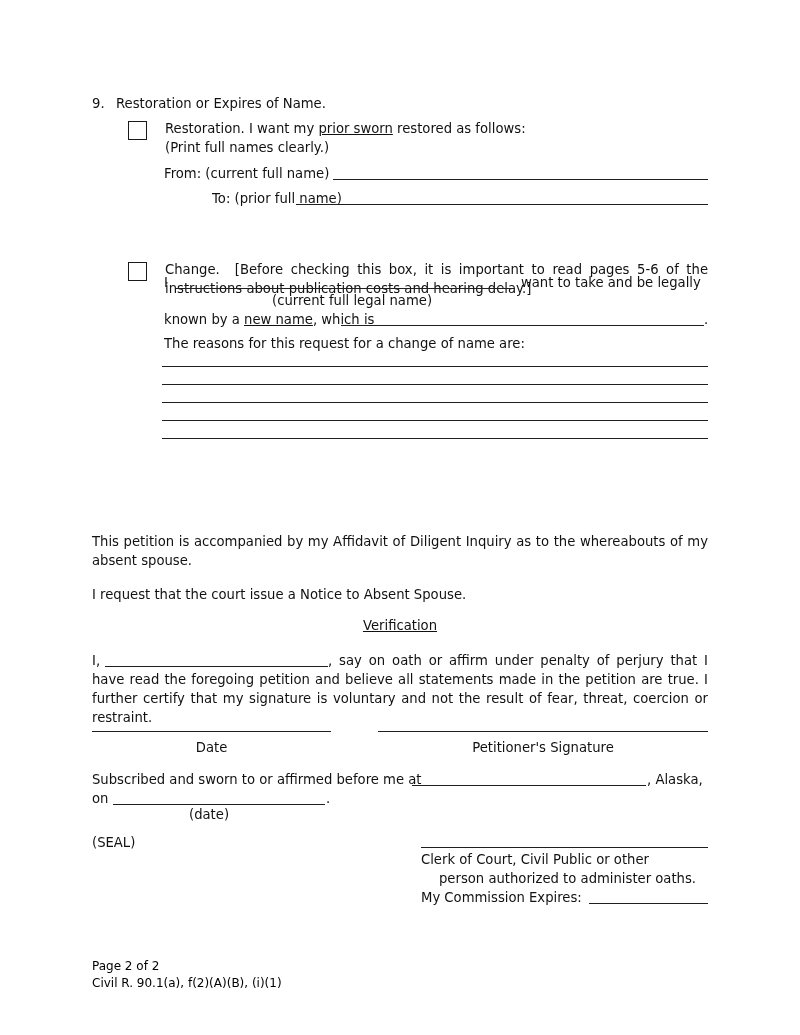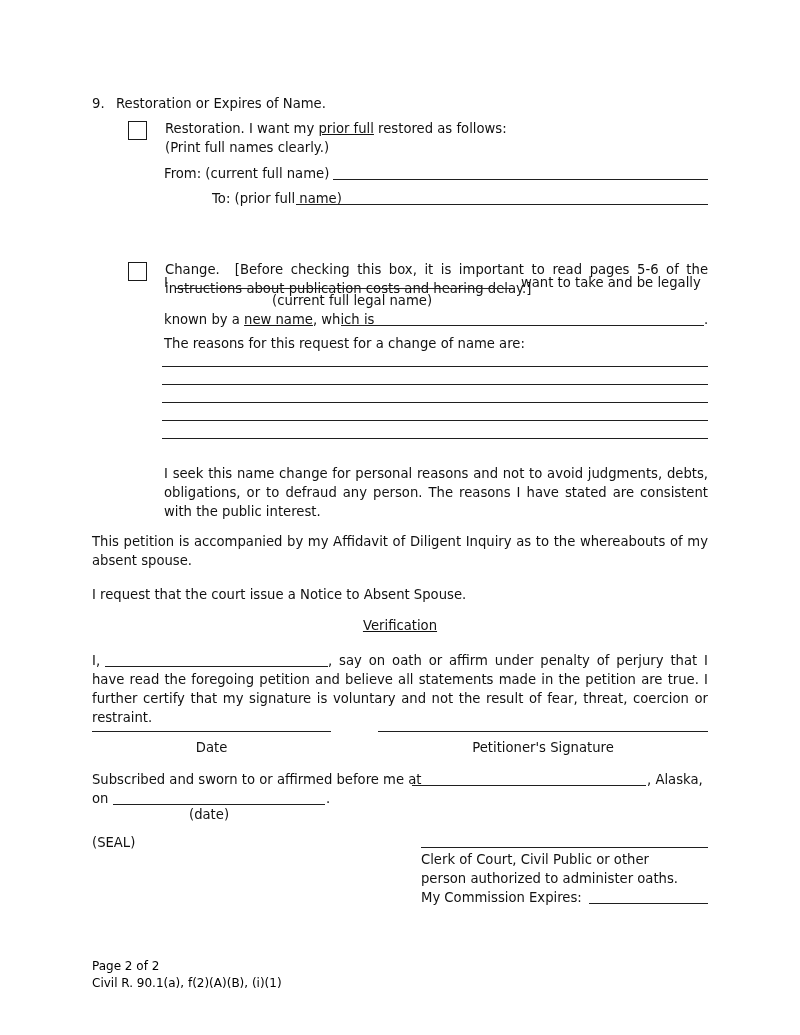--- a/index.html
+++ b/index.html
@@ -98,21 +98,21 @@
 
   <div class="item-head body-text">
     <span class="item-num">9.</span>
     <span>Restoration or Expires of Name.</span>
   </div>
 
   <div class="blk body-text" style="top:119px;">
     <div class="cbrow">
       <span class="checkbox"></span>
       <span class="cbtext">
-        <span>Restoration.  I want my </span><span class="ul">prior full</span><span> restored as follows:</span>
+        <span>Restoration.  I want my </span><span class="ul">prior sworn</span><span> restored as follows:</span>
         <br>
         <span>(Print full names clearly.)</span>
       </span>
     </div>
   </div>
 
   <div class="abs body-text" style="left:164px; top:164px;">From: (current full name)</div>
   <div class="rule" style="left:333px; top:179px; width:375px;"></div>
 
   <div class="abs body-text" style="left:164px; top:189px;margin-left:48px;">To: (prior full name)</div>
@@ -135,21 +135,20 @@
   <div class="abs body-text" style="left:704px; top:310px;">.</div>
 
   <div class="abs body-text" style="left:164px; top:334px;">The reasons for this request for a change of name are:</div>
 
   <div class="rule" style="left:162px; top:366px; width:546px;"></div>
   <div class="rule" style="left:162px; top:384px; width:546px;"></div>
   <div class="rule" style="left:162px; top:402px; width:546px;"></div>
   <div class="rule" style="left:162px; top:420px; width:546px;"></div>
   <div class="rule" style="left:162px; top:438px; width:546px;"></div>
 
-  <div class="abs body-text justify" style="left:164px; top:464px; width:544px;">I seek this name change for personal reasons and not to avoid judgments, debts, obligations, or to defraud any person.  The reasons I have stated are consistent with the public interest.</div>
 
   <div class="abs body-text justify" style="left:92px; top:532px; width:616px;">This petition is accompanied by my Affidavit of Diligent Inquiry as to the whereabouts of my absent spouse.</div>
 
   <div class="abs body-text" style="left:92px; top:585px; width:616px;">I request that the court issue a Notice to Absent Spouse.</div>
 
   <div class="abs body-text center" style="left:92px; top:616px; width:616px;">
     <span class="ul">Verification</span>
   </div>
 
   <div class="abs body-text" style="left:92px; top:651px;">I,</div>
@@ -167,21 +166,21 @@
 
   <div class="abs body-text" style="left:92px; top:789px;">on</div>
   <div class="rule" style="left:113px; top:804px; width:212px;"></div>
   <div class="abs body-text" style="left:326px; top:789px;">.</div>
   <div class="abs body-text" style="left:189px; top:805px;">(date)</div>
 
   <div class="abs body-text" style="left:92px; top:833px;">(SEAL)</div>
 
   <div class="rule" style="left:421px; top:847px; width:287px;"></div>
   <div class="abs body-text" style="left:421px; top:850px;">Clerk of Court, Civil Public or other</div>
-  <div class="abs body-text" style="left:421px; top:869px;">person authorized to administer oaths.</div>
+  <div class="abs body-text" style="left:439px; top:869px;">person authorized to administer oaths.</div>
   <div class="abs body-text" style="left:421px; top:888px;">My Commission Expires:</div>
   <div class="rule" style="left:589px; top:903px; width:119px;"></div>
 
   <div class="footer">
     <div>Page 2 of 2</div>
     <div class="footer-cols">
       <span class="footer-right">Civil R. 90.1(a), f(2)(A)(B), (i)(1)</span>
     </div>
   </div>
 

